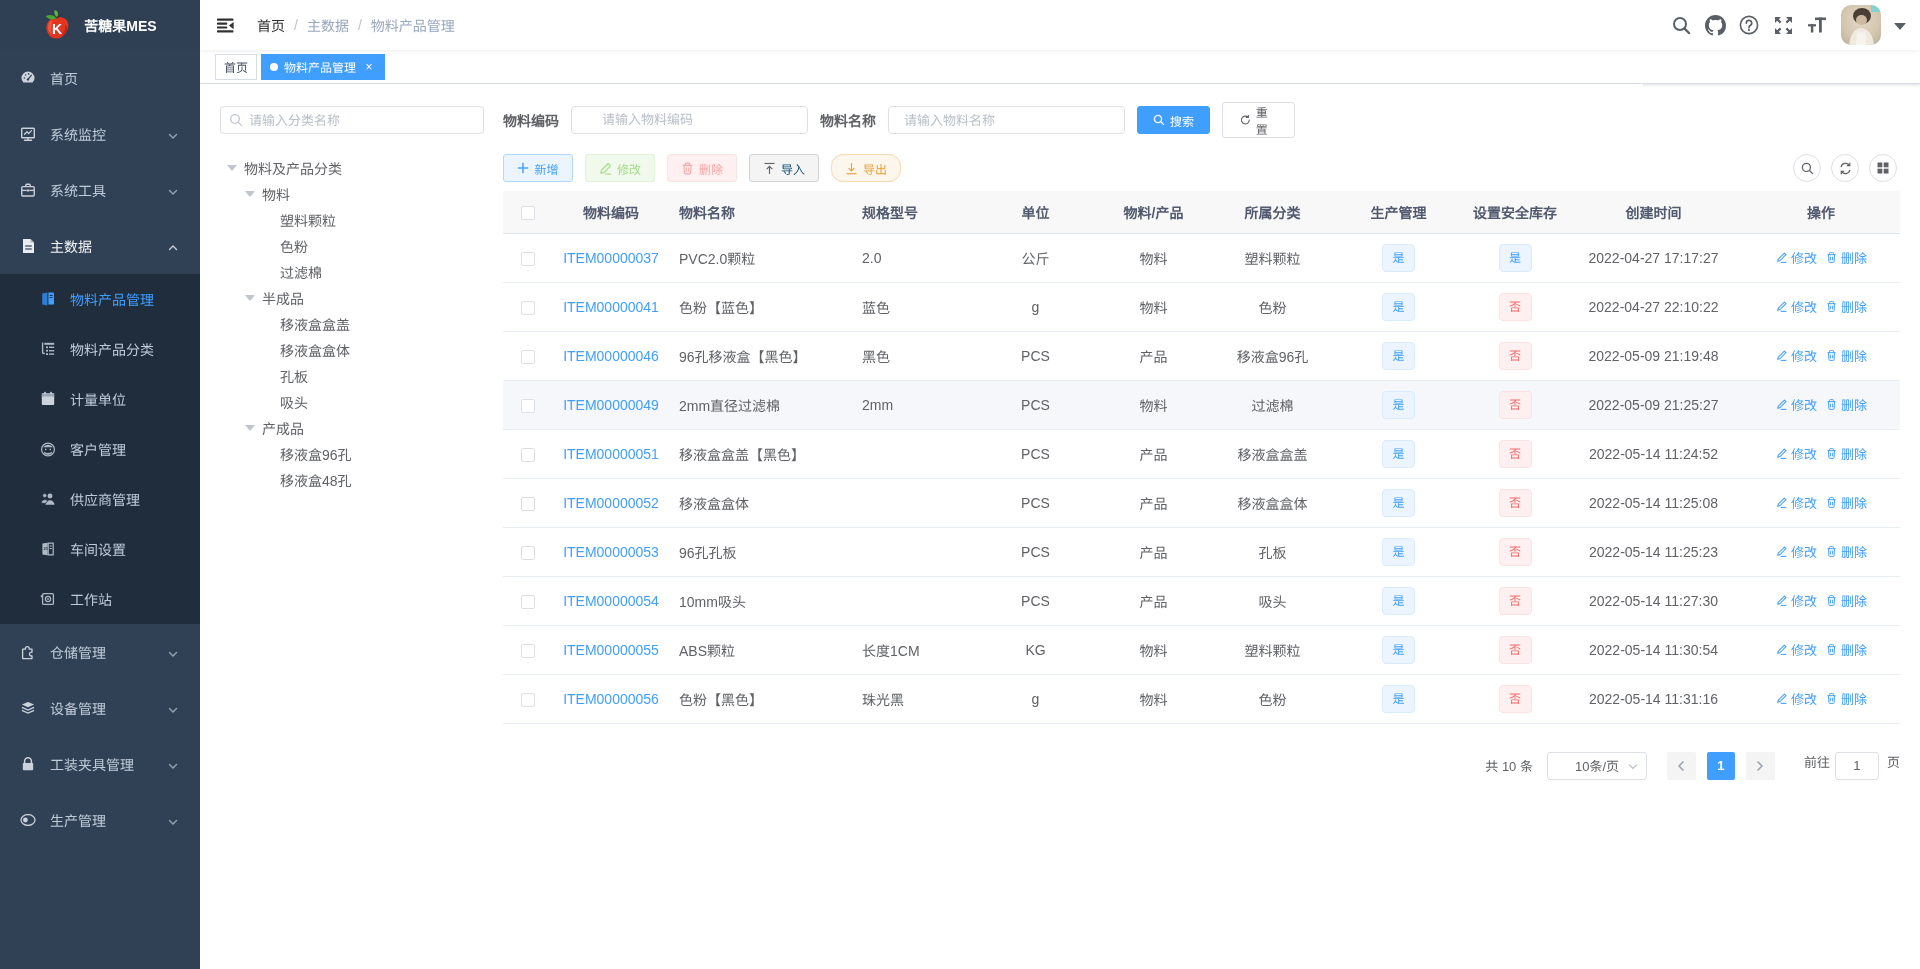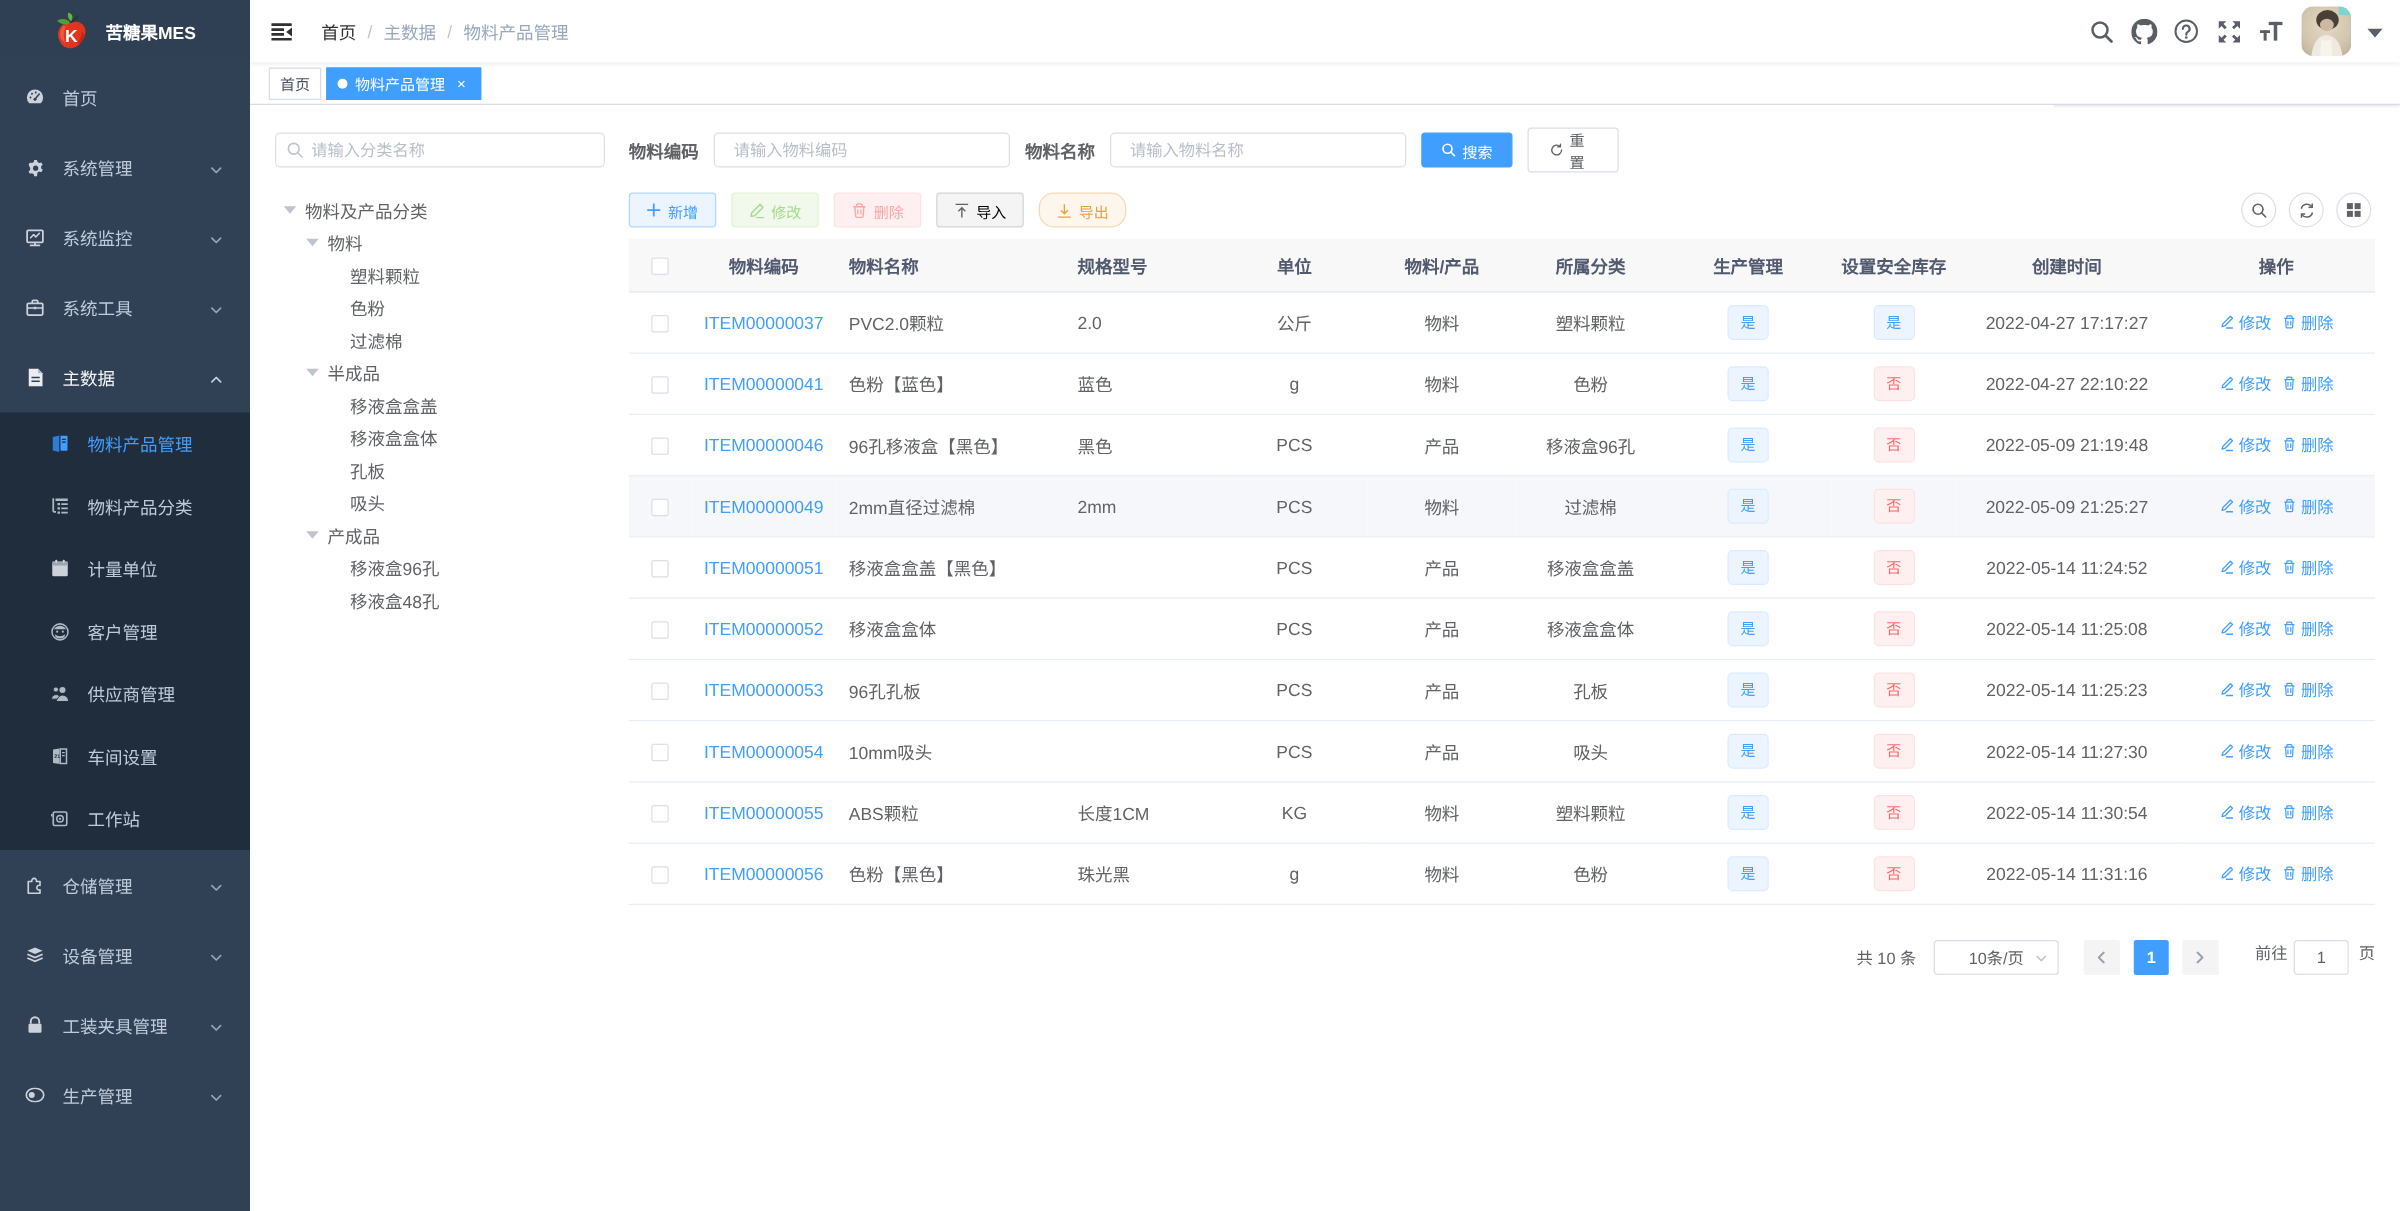--- a/index.html
+++ b/index.html
@@ -109,28 +109,20 @@
   <div class="menu-item" id="m-home"><span class="mi">
         <svg class="ic" width="16" height="16" viewBox="0 0 16 16">
           <path d="M8 1.5 A6.5 6.5 0 0 1 14.5 8 A6.5 6.5 0 0 1 12.6 12.6 L3.4 12.6 A6.5 6.5 0 0 1 1.5 8 A6.5 6.5 0 0 1 8 1.5 Z" fill="#ccd2da"></path>
           <circle cx="8" cy="9.4" r="1.2" fill="#304156"></circle>
           <line x1="8.6" y1="8.6" x2="11.4" y2="5.2" stroke="#304156" stroke-width="1.2" stroke-linecap="round"></line>
           <circle cx="4.4" cy="8" r="0.8" fill="#304156"></circle>
           <circle cx="5.6" cy="5" r="0.8" fill="#304156"></circle>
           <circle cx="8.6" cy="3.9" r="0.8" fill="#304156"></circle>
         </svg>
       </span>首页</div>
-  <div class="menu-item"><span class="mi">
-        <svg class="ic" width="15" height="15" viewBox="0 0 16 16">
-          <path d="M6.8 1 h2.4 l.35 1.8 a5.6 5.6 0 0 1 1.55.9 l1.75-.6 1.2 2.1 -1.4 1.2 a5.6 5.6 0 0 1 0 1.8 l1.4 1.2 -1.2 2.1 -1.75-.6 a5.6 5.6 0 0 1 -1.55.9 L9.2 15 H6.8 l-.35-1.8 a5.6 5.6 0 0 1 -1.55-.9 l-1.75.6 -1.2-2.1 1.4-1.2 a5.6 5.6 0 0 1 0-1.8 L1.95 5.2 3.15 3.1 l1.75.6 a5.6 5.6 0 0 1 1.55-.9 Z" fill="#ccd2da"></path>
-          <circle cx="8" cy="8" r="2.2" fill="#304156"></circle>
-        </svg>
-      </span>系统管理<span class="arr"><svg width="12" height="12" viewBox="0 0 12 12">
-          <path d="M2.5 4.5 L6 8 L9.5 4.5" fill="none" stroke="#97a3b1" stroke-width="1.4" stroke-linecap="round" stroke-linejoin="round"></path>
-        </svg></span></div>
   <div class="menu-item"><span class="mi">
         <svg class="ic" width="16" height="16" viewBox="0 0 16 16">
           <rect x="1.7" y="2.2" width="12.6" height="9.6" rx="0.8" fill="none" stroke="#ccd2da" stroke-width="1.4"></rect>
           <path d="M4.5 8.2 L7 5.6 L8.6 7.6 L11.5 4.6" fill="none" stroke="#ccd2da" stroke-width="1.3" stroke-linecap="round" stroke-linejoin="round"></path>
           <line x1="8" y1="11.8" x2="8" y2="14.2" stroke="#ccd2da" stroke-width="1.4"></line>
           <line x1="4.5" y1="14.3" x2="11.5" y2="14.3" stroke="#ccd2da" stroke-width="1.4" stroke-linecap="round"></line>
         </svg>
       </span>系统监控<span class="arr"><svg width="12" height="12" viewBox="0 0 12 12">
           <path d="M2.5 4.5 L6 8 L9.5 4.5" fill="none" stroke="#97a3b1" stroke-width="1.4" stroke-linecap="round" stroke-linejoin="round"></path>
         </svg></span></div>
@@ -365,21 +357,21 @@
         <div class="tnode ind2"><span class="cw">
               <span class="caret"></span>
             </span>产成品</div>
         <div class="tnode ind3"><span class="cw"></span>移液盒96孔</div>
         <div class="tnode ind3"><span class="cw"></span>移液盒48孔</div>
       </div>
     </div>
     <div class="right-col">
       <div class="form-row">
         <span class="form-label">物料编码</span>
-        <span class="el-input" style="width:237px;margin-left:12px;"><input placeholder="请输入物料编码" style="padding: 0px 15px;"></span>
+        <span class="el-input" style="width:237px;margin-left:12px;"><input placeholder="请输入物料编码" style="padding: 0px 30px; font-family: Liberation Serif, serif;"></span>
         <span class="form-label" style="margin-left:12px;">物料名称</span>
         <span class="el-input" style="width:237px;margin-left:12px;"><input placeholder="请输入物料名称" style="padding: 0px 15px;"></span>
         <span class="btn btn-primary" style="margin-left:12px;width:73px;padding:4px;"><svg width="12" height="12" viewBox="0 0 12 12">
               <circle cx="5" cy="5" r="3.6" fill="none" stroke="#fff" stroke-width="1.3"></circle>
               <line x1="7.8" y1="7.8" x2="10.6" y2="10.6" stroke="#fff" stroke-width="1.3" stroke-linecap="round"></line>
             </svg>搜索</span>
         <span class="btn" style="margin-left:12px;width:73px;padding:17px;"><svg width="12" height="12" viewBox="0 0 12 12">
               <path d="M10.4 6 a4.4 4.4 0 1 1 -1.3 -3.1 M9.4 0.8 v2.4 h-2.4" fill="none" stroke="#606266" stroke-width="1.2" stroke-linecap="round"></path>
             </svg>重置</span>
       </div>
@@ -390,21 +382,21 @@
             </svg>新增</span>
         <span class="btn btn-plain-success" style="margin-left:12px;width:70px;padding:0;"><svg width="13" height="13" viewBox="0 0 14 14">
               <path d="M9.8 1.6 L12.4 4.2 L5.2 11.4 L2 12 L2.6 8.8 Z" fill="none" stroke="#a4da89" stroke-width="1.2" stroke-linejoin="round"></path>
               <line x1="6.5" y1="13" x2="13" y2="13" stroke="#a4da89" stroke-width="1.2"></line>
             </svg>修改</span>
         <span class="btn btn-plain-danger" style="margin-left:12px;width:70px;padding:0;"><svg width="13" height="13" viewBox="0 0 14 14">
               <path d="M1.8 3.6 H12.2 M4.6 3.6 V2.2 Q4.6 1.2 5.6 1.2 H8.4 Q9.4 1.2 9.4 2.2 V3.6 M3.2 3.6 L3.7 11.6 Q3.8 12.8 5 12.8 H9 Q10.2 12.8 10.3 11.6 L10.8 3.6" fill="none" stroke="#f9a7a7" stroke-width="1.2"></path>
               <line x1="5.7" y1="5.8" x2="5.7" y2="10.4" stroke="#f9a7a7" stroke-width="1.1"></line>
               <line x1="8.3" y1="5.8" x2="8.3" y2="10.4" stroke="#f9a7a7" stroke-width="1.1"></line>
             </svg>删除</span>
-        <span class="btn btn-plain-info" style="margin-left:12px;width:70px;padding:0;color:#000000;"><svg width="13" height="13" viewBox="0 0 14 14">
+        <span class="btn btn-plain-info" style="margin-left:12px;width:70px;padding:0;color:#0c4a6e;"><svg width="13" height="13" viewBox="0 0 14 14">
               <path d="M1.6 1.6 H12.4" stroke="#606266" stroke-width="1.2"></path>
               <path d="M7 13 V4.6 M4 7.6 L7 4.6 L10 7.6" fill="none" stroke="#606266" stroke-width="1.2"></path>
             </svg>导入</span>
         <span class="btn btn-plain-warning" style="margin-left:12px;width:70px;padding:0;border-radius:12px;"><svg width="13" height="13" viewBox="0 0 14 14">
               <path d="M7 1.4 V9.4 M4 6.6 L7 9.6 L10 6.6" fill="none" stroke="#e6a23c" stroke-width="1.2"></path>
               <path d="M1.6 12.6 H12.4" stroke="#e6a23c" stroke-width="1.2"></path>
             </svg>导出</span>
         <span style="position:absolute; right:3px; top:0; display:flex; gap:10px;">
           <span class="circle-btn">
               <svg width="13" height="13" viewBox="0 0 13 13">

